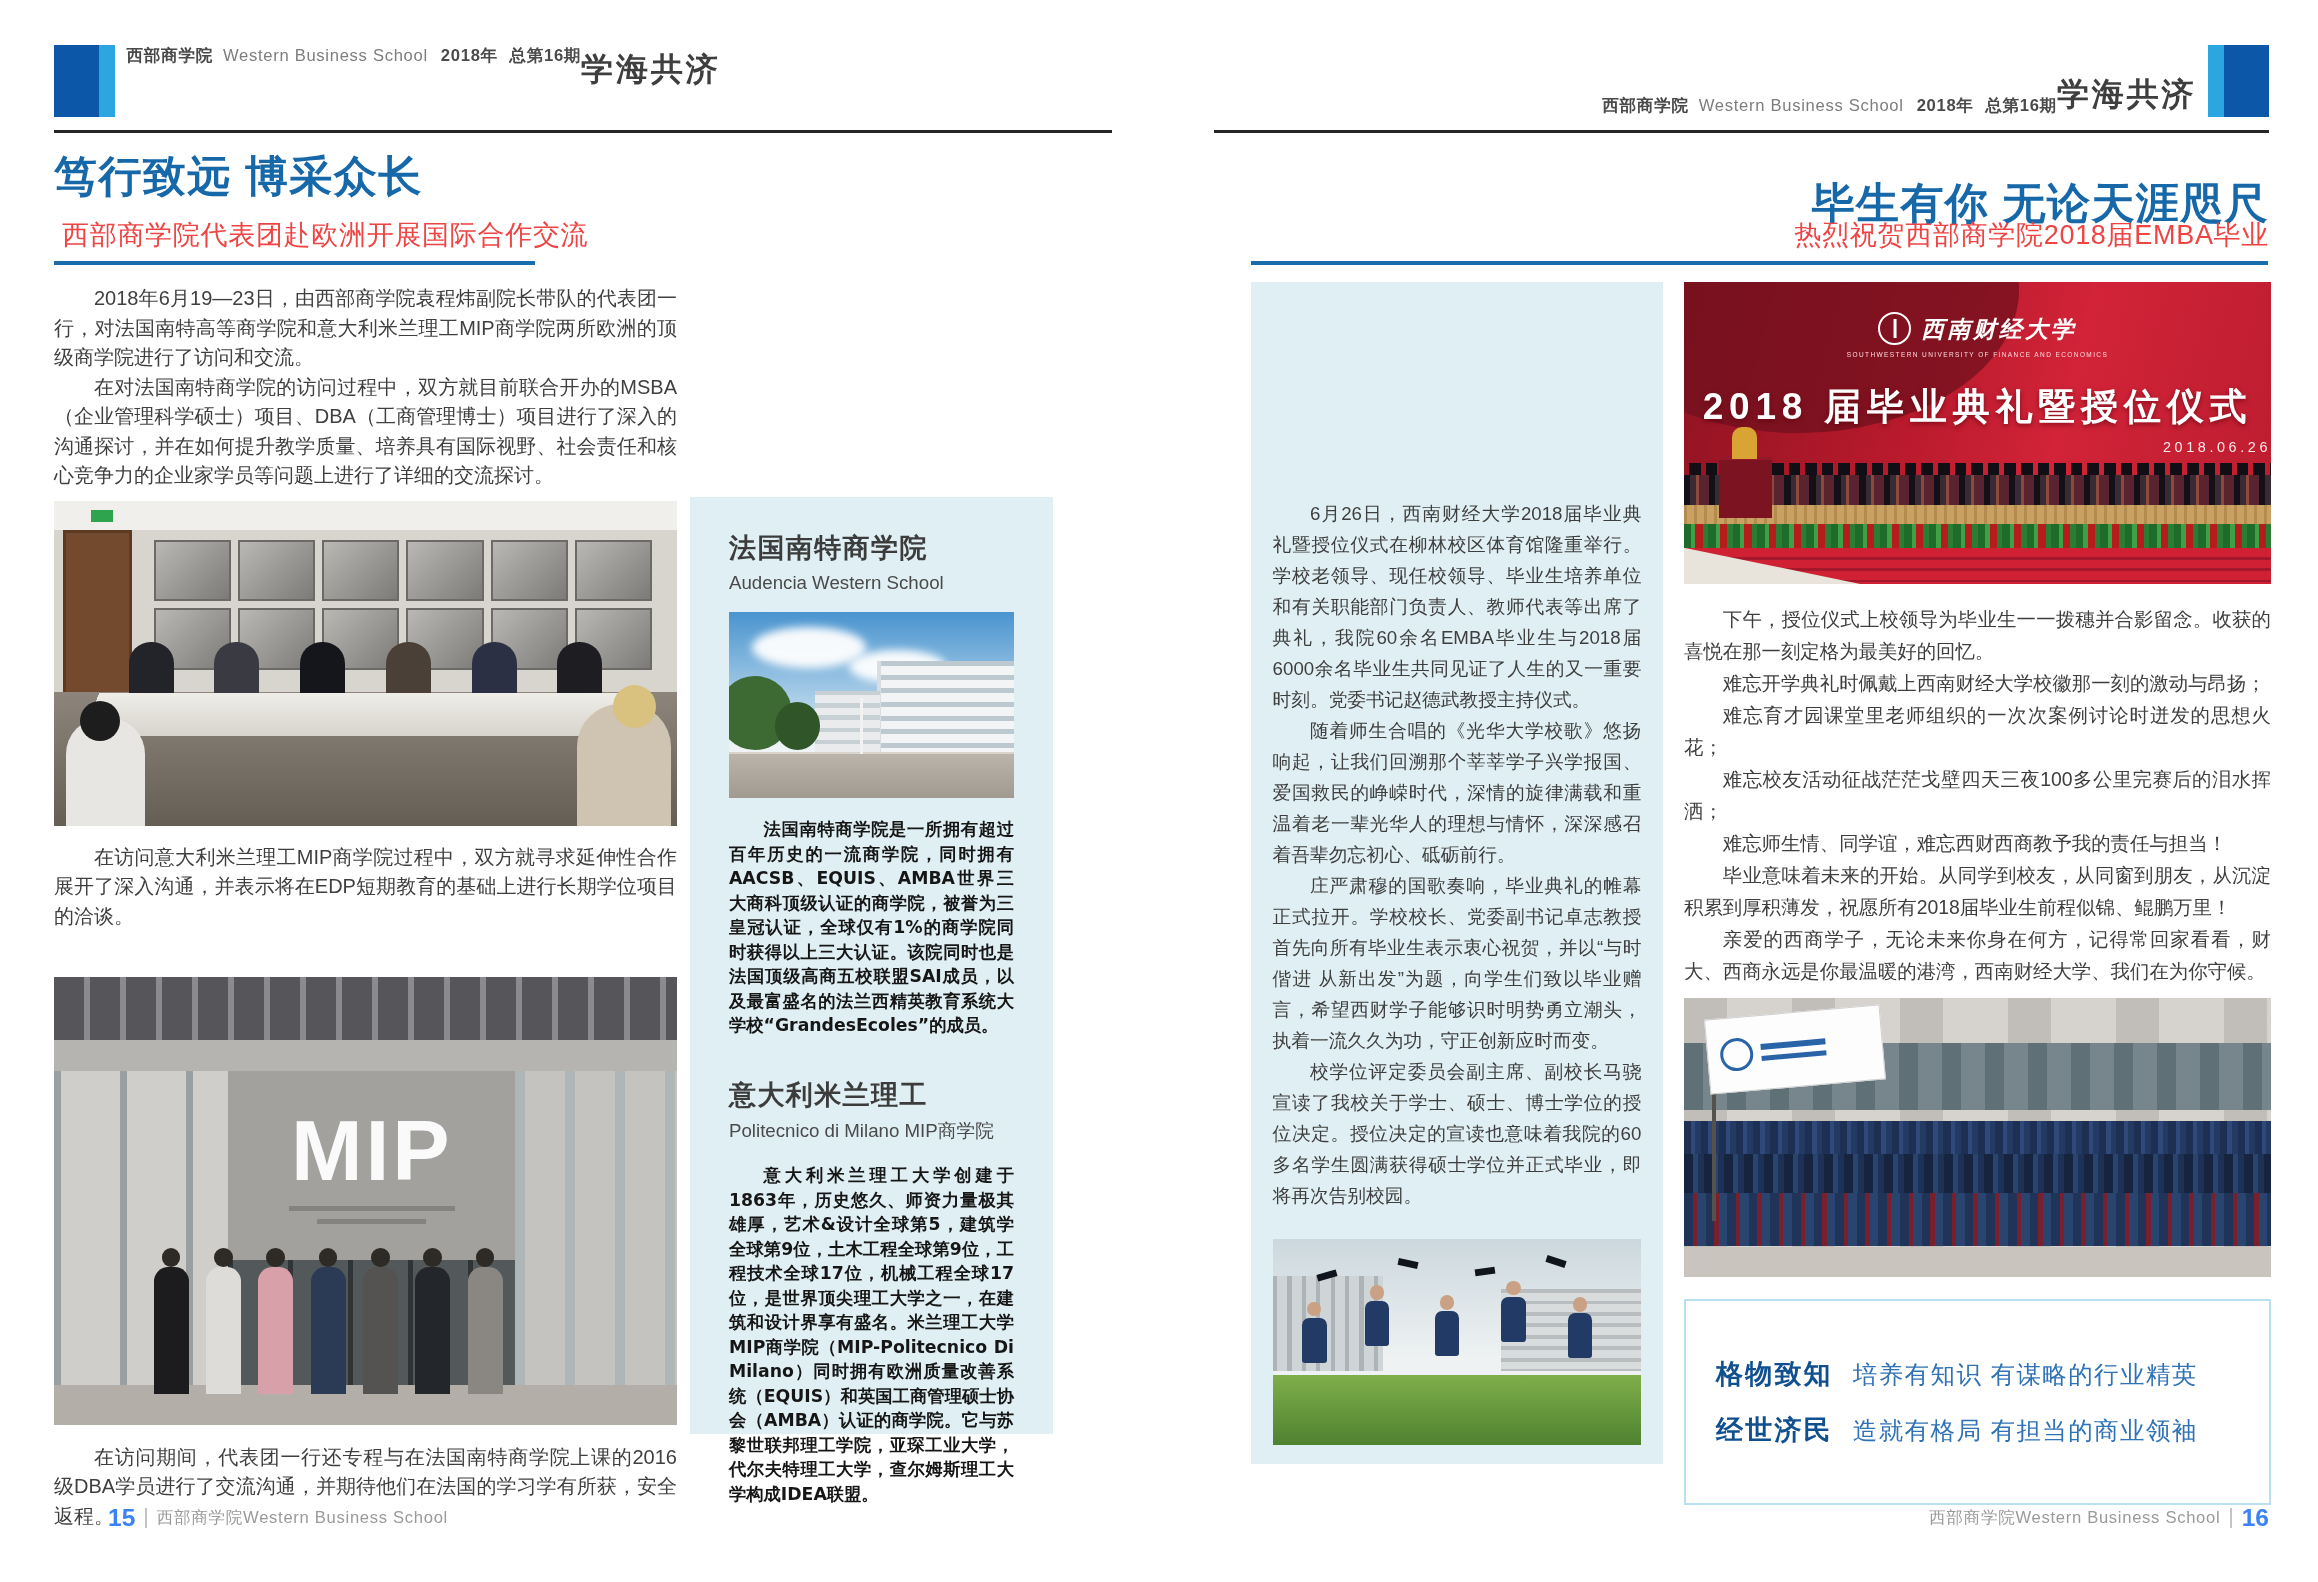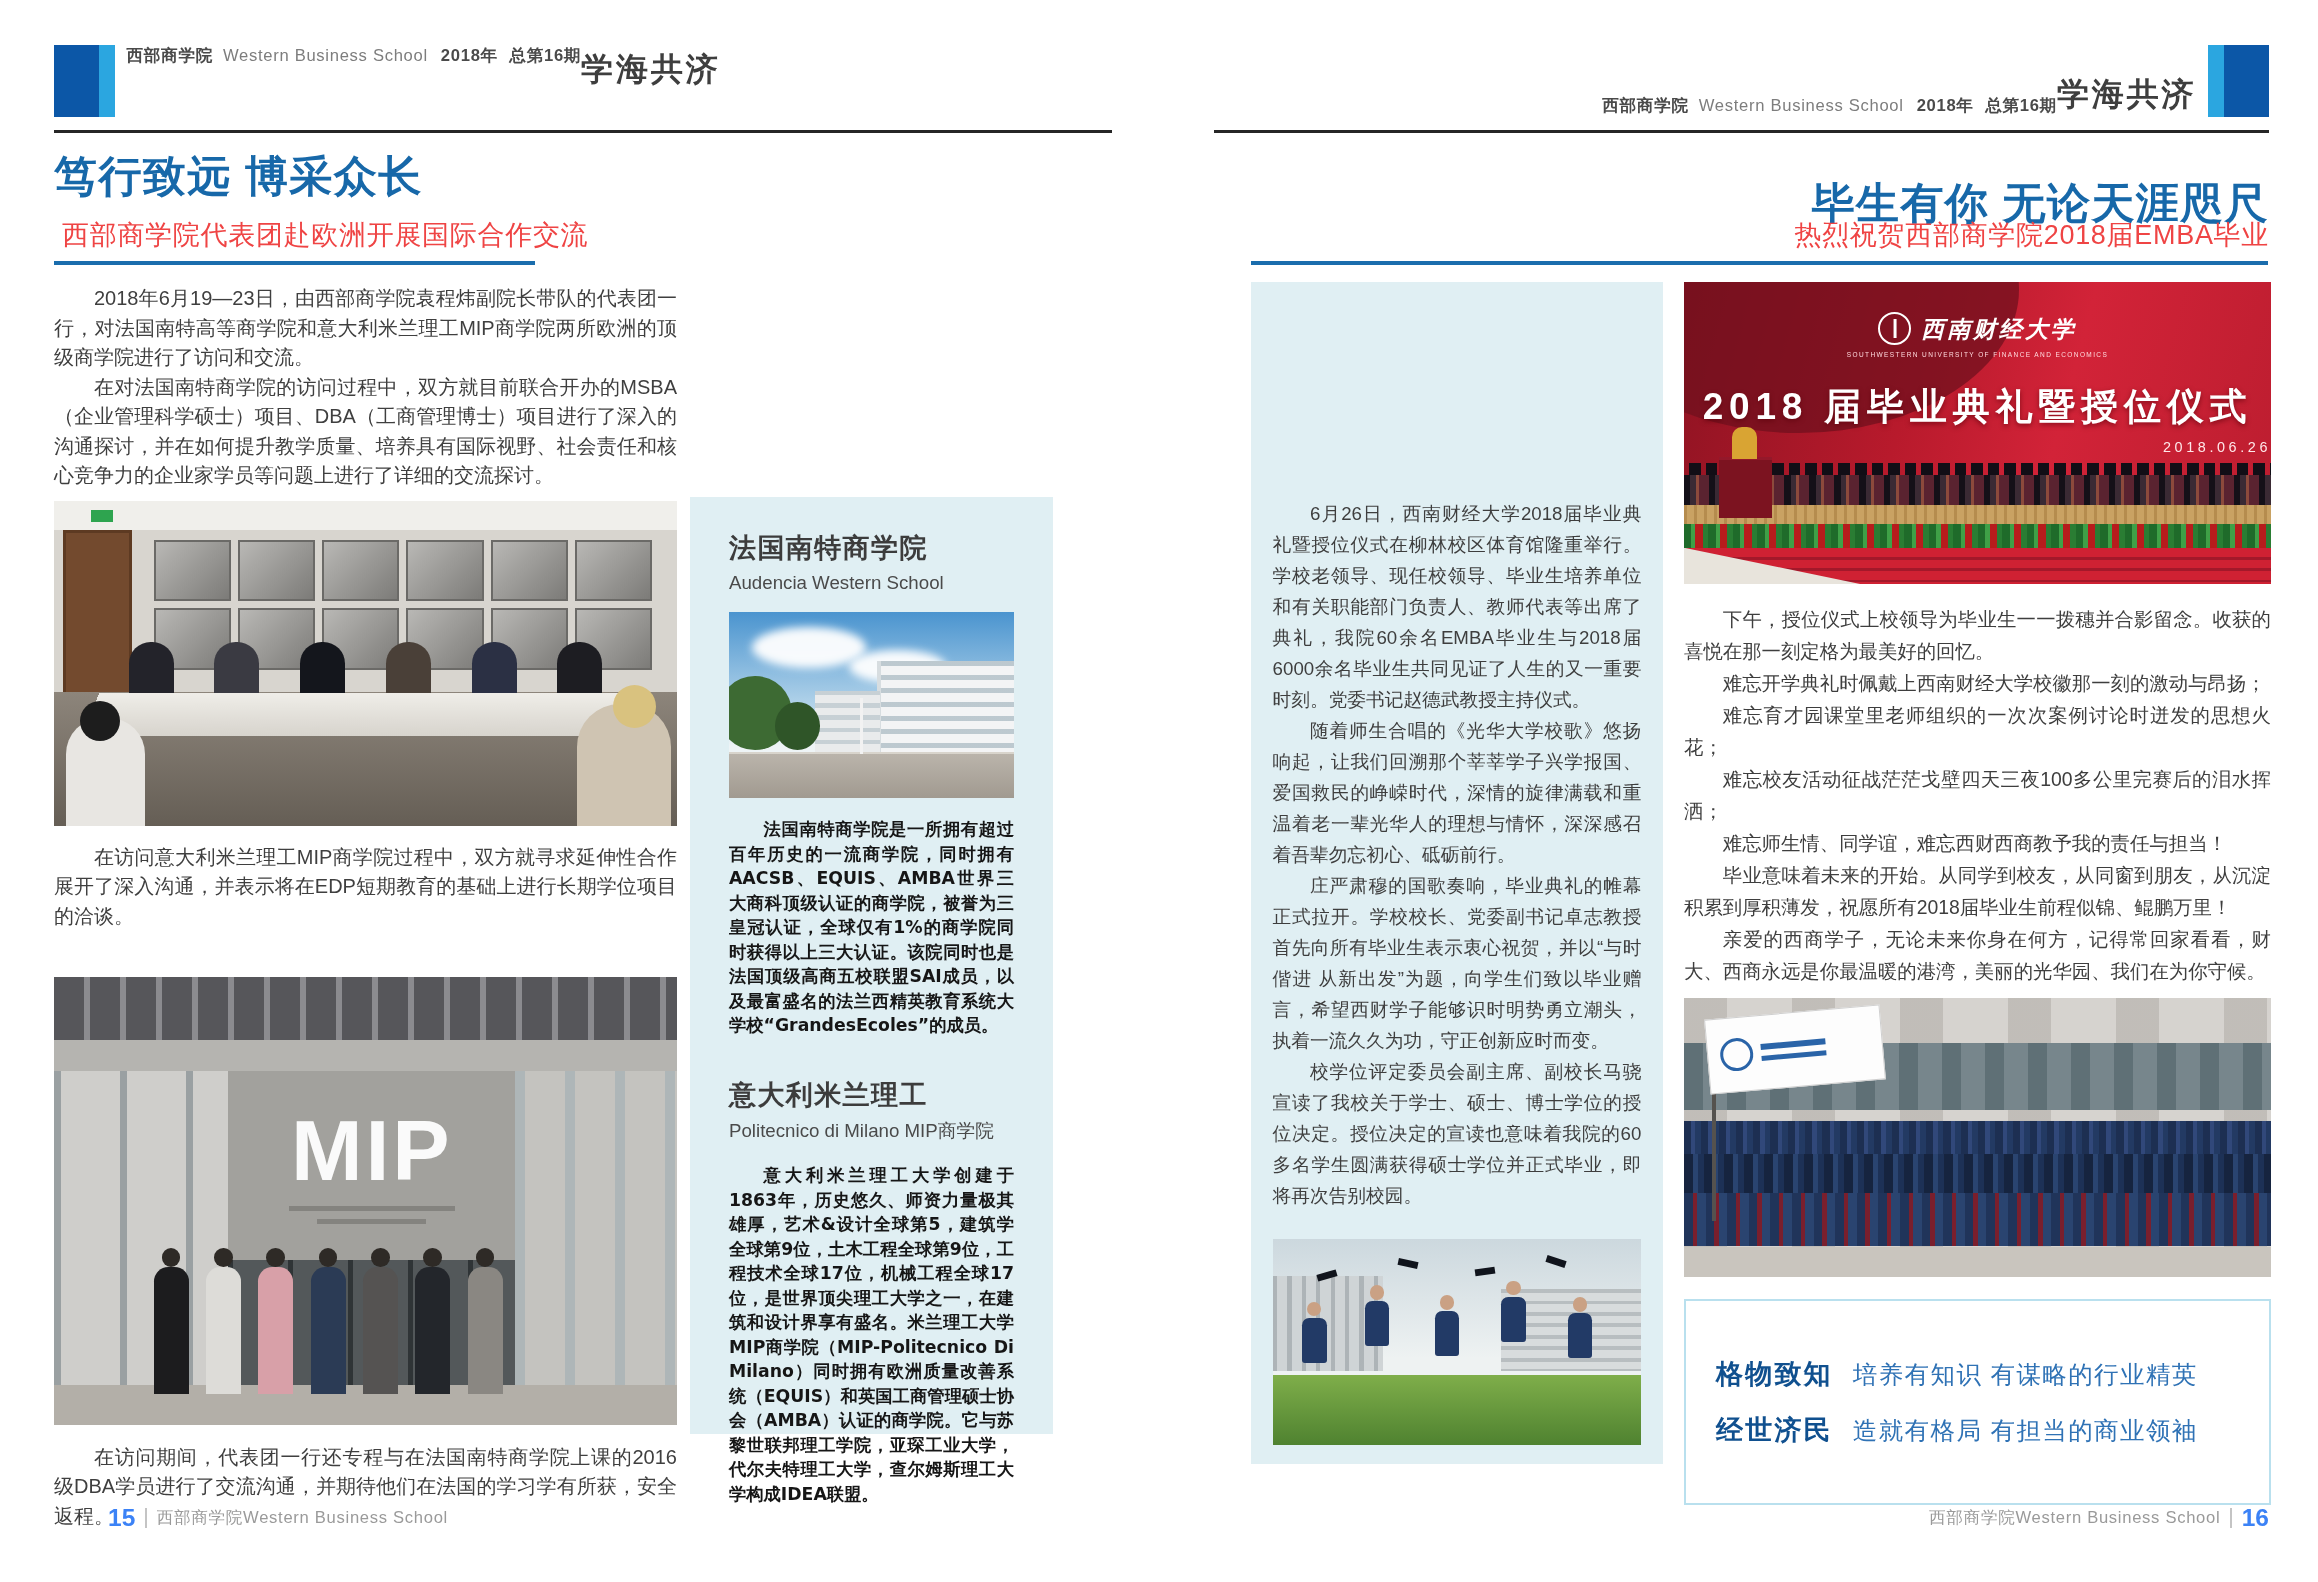--- a/index.html
+++ b/index.html
@@ -350,21 +350,21 @@
     <div class="p4-wedge"></div>
   </div>
 
   <div class="rc-text">
     <p>下午，授位仪式上校领导为毕业生一一拨穗并合影留念。收获的喜悦在那一刻定格为最美好的回忆。</p>
     <p>难忘开学典礼时佩戴上西南财经大学校徽那一刻的激动与昂扬；</p>
     <p>难忘育才园课堂里老师组织的一次次案例讨论时迸发的思想火花；</p>
     <p>难忘校友活动征战茫茫戈壁四天三夜100多公里完赛后的泪水挥洒；</p>
     <p>难忘师生情、同学谊，难忘西财西商教予我的责任与担当！</p>
     <p>毕业意味着未来的开始。从同学到校友，从同窗到朋友，从沉淀积累到厚积薄发，祝愿所有2018届毕业生前程似锦、鲲鹏万里！</p>
-    <p>亲爱的西商学子，无论未来你身在何方，记得常回家看看，财大、西商永远是你最温暖的港湾，美丽的光华园、我们在为你守候。</p>
+    <p>亲爱的西商学子，无论未来你身在何方，记得常回家看看，财大、西商永远是你最温暖的港湾，西南财经大学、我们在为你守候。</p>
   </div>
 
   <div id="photo-group">
     <div class="p6-bg"></div>
     <div class="p6-glass"></div>
     <div class="p6-row-back"></div>
     <div class="p6-row-mid"></div>
     <div class="p6-row-front"></div>
     <div class="p6-ground"></div>
     <div class="p6-pole"></div>

